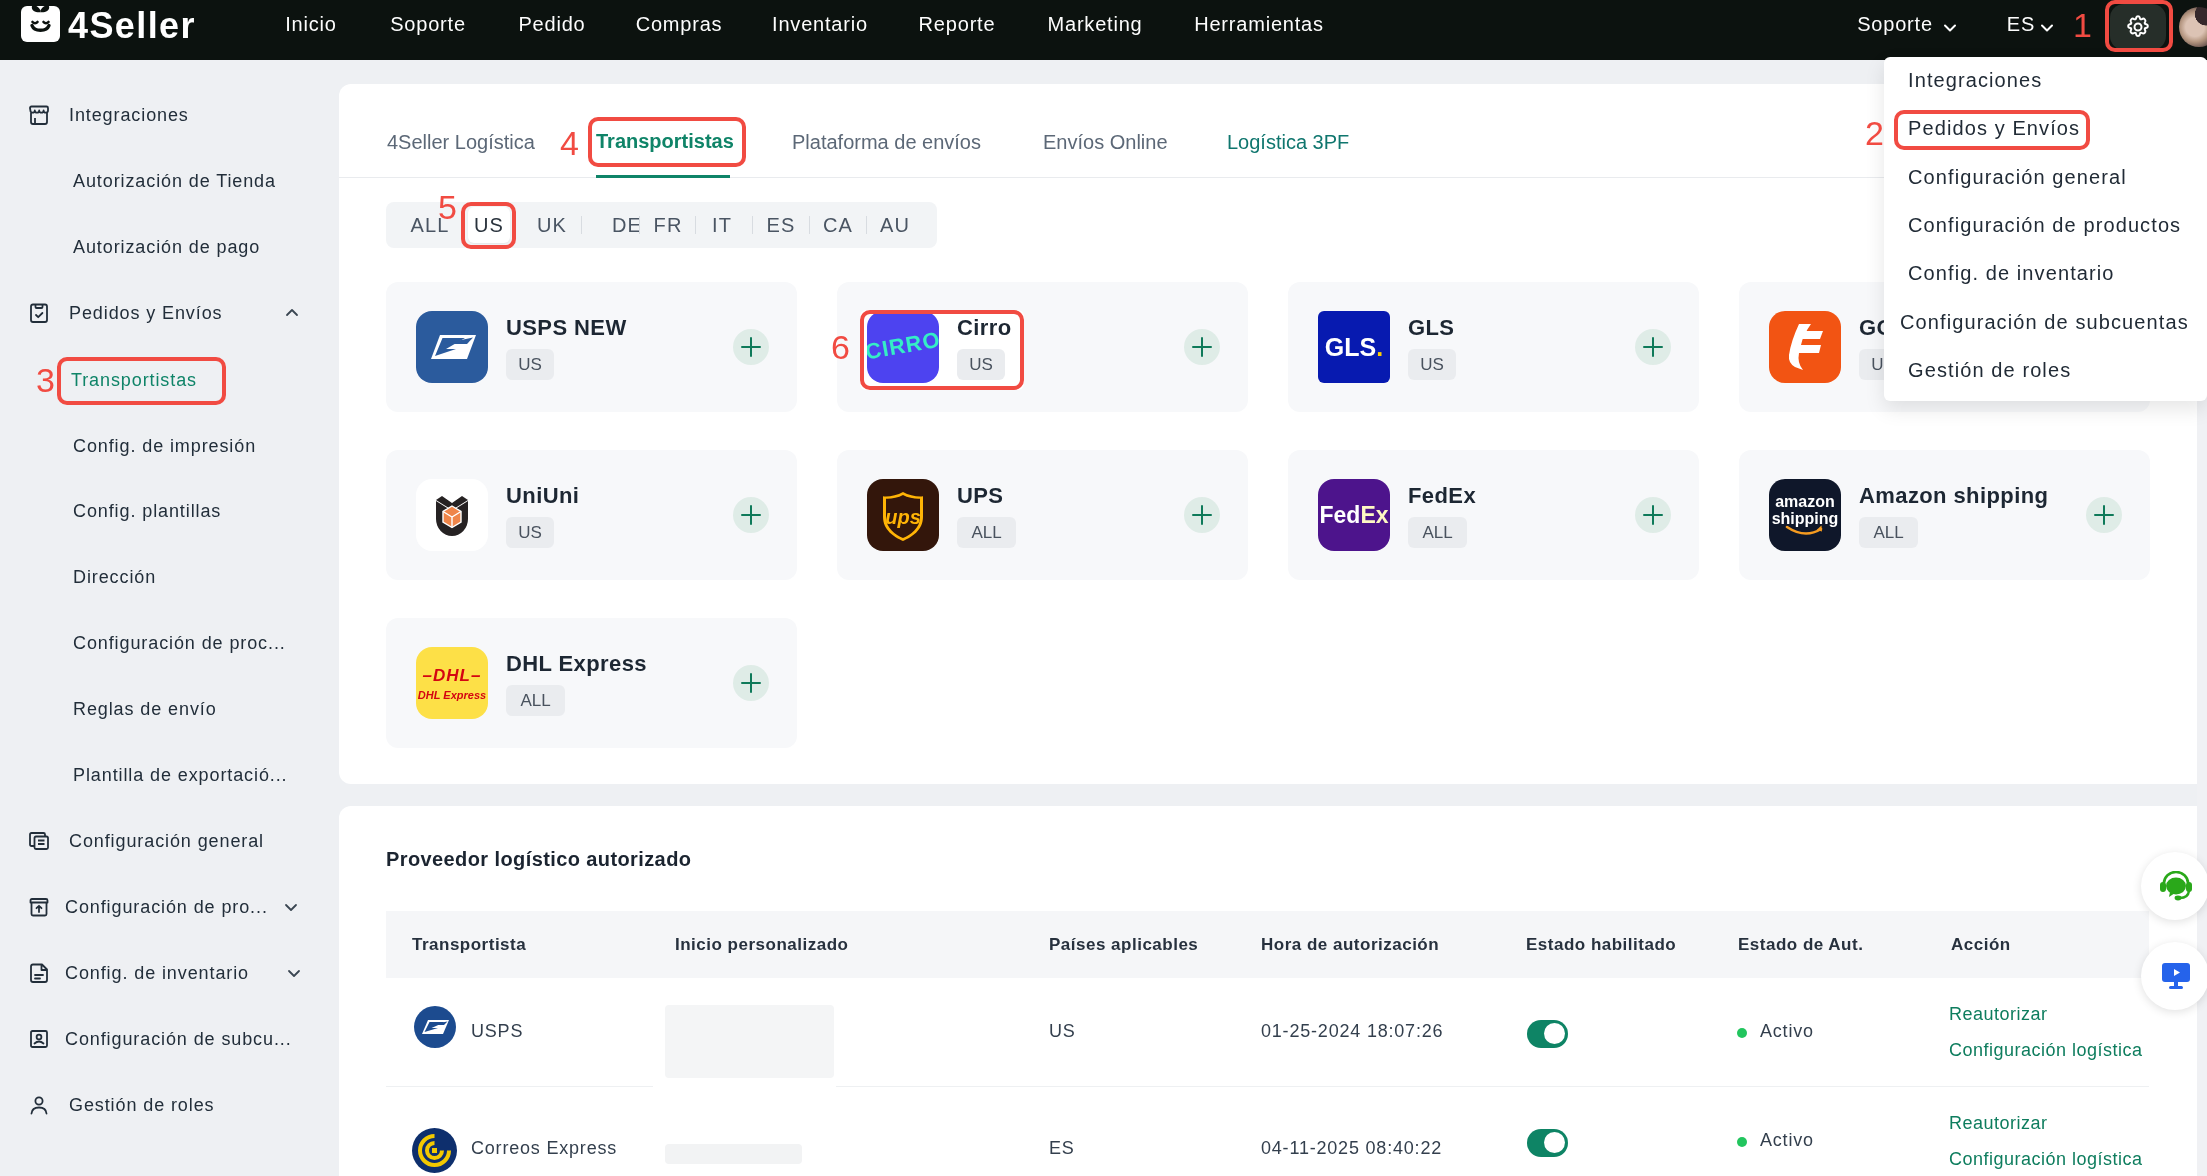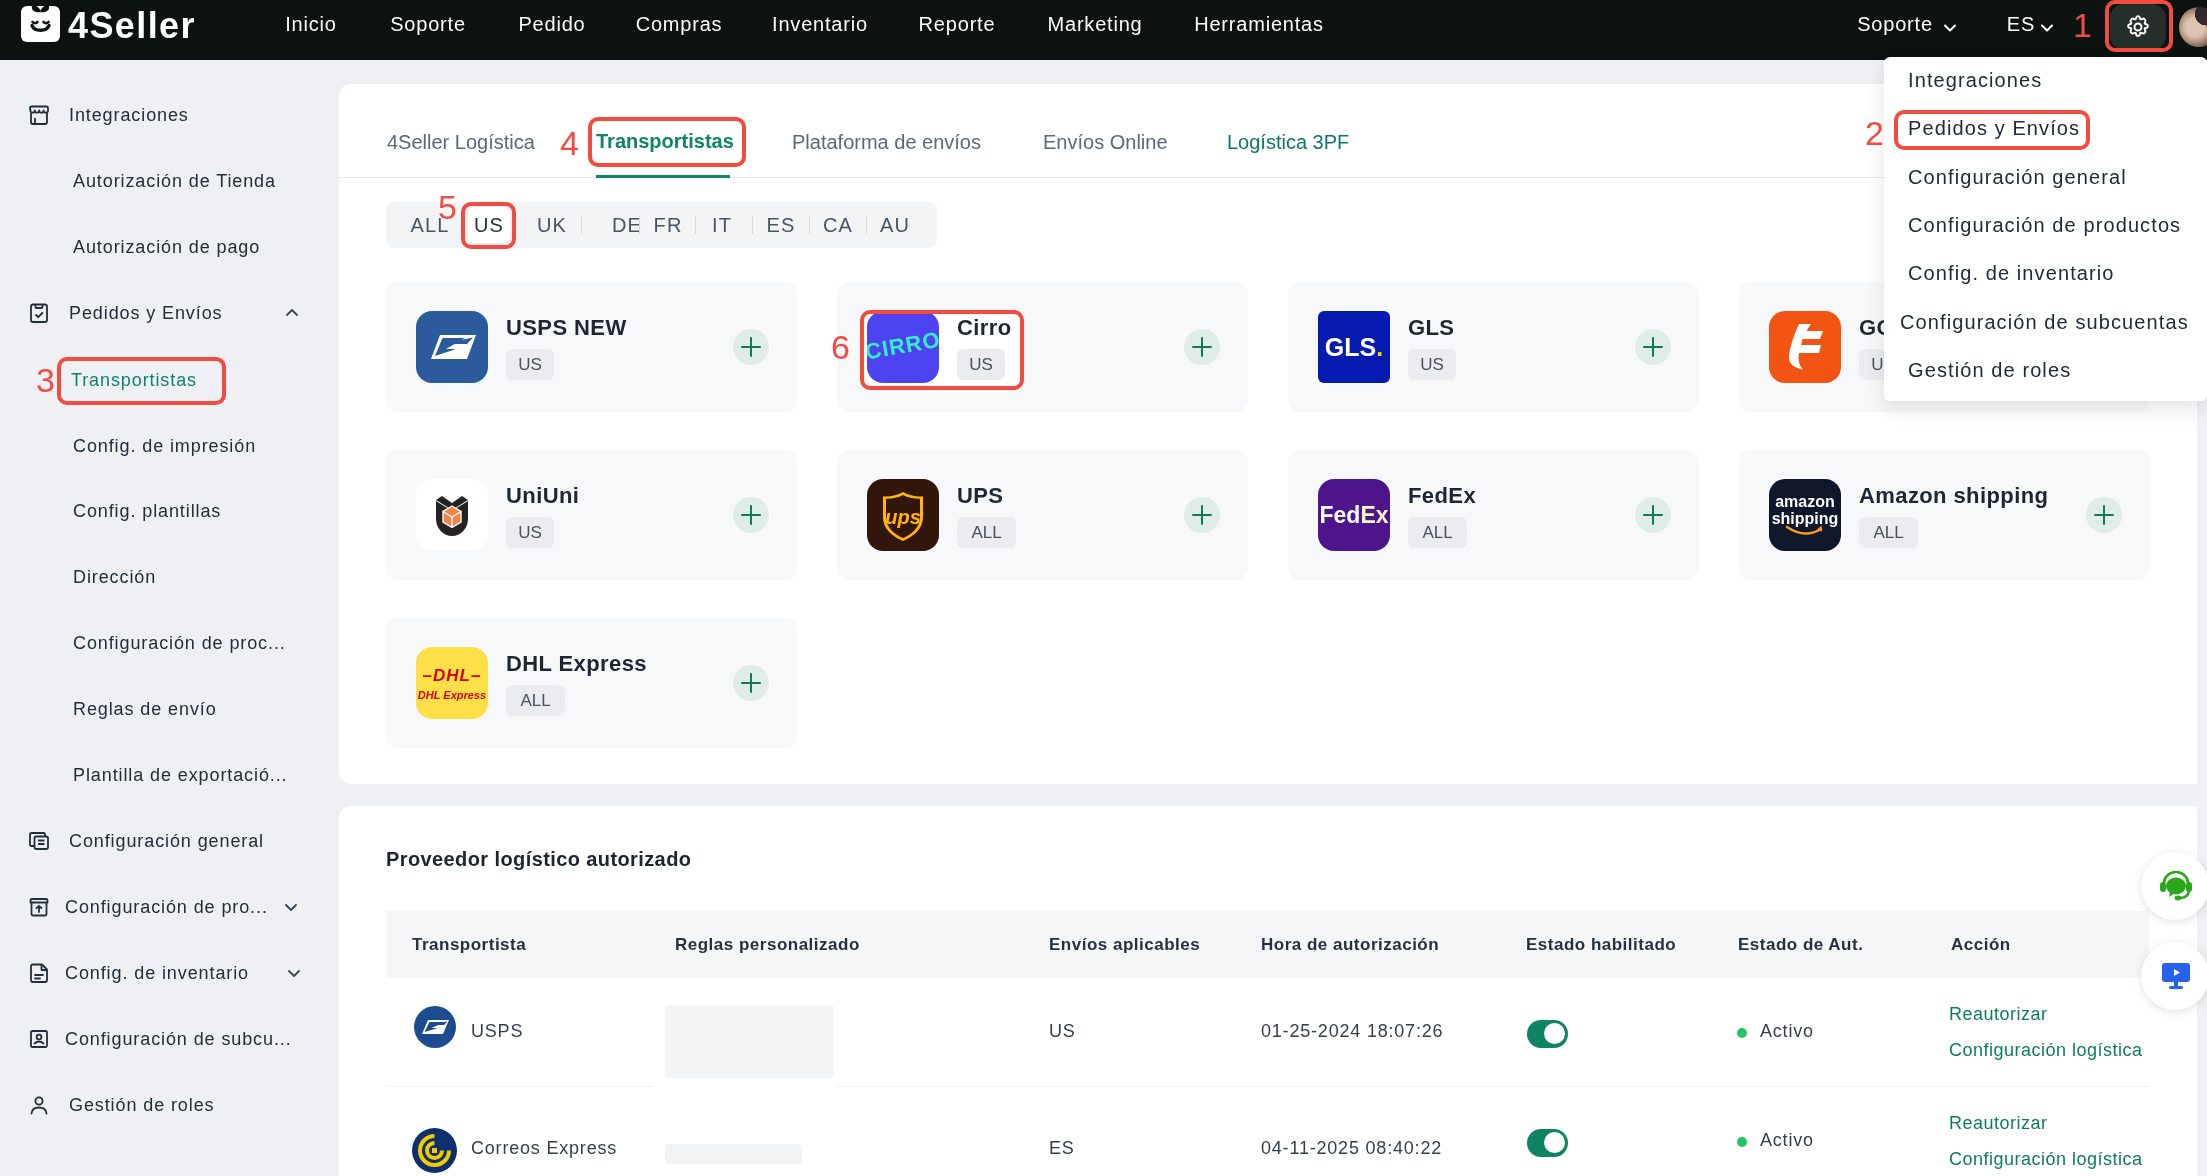--- a/index.html
+++ b/index.html
@@ -231,22 +231,22 @@
     </div>
   <div class="ctitle">DHL Express</div>
     <div class="ctag" style="width:59px;">ALL</div>
     <div class="cplus"></div>
 </div>
 
 <div class="abs" id="card2" style="left:339px;top:806px;width:1868px;height:370px;background:#fff;border-radius:12px 0 0 0;"></div>
 <div class="abs" style="left:386px;top:848px;font-size:20px;font-weight:700;color:#1b2430;letter-spacing:0.4px;">Proveedor logístico autorizado</div>
 <div class="abs" style="left:386px;top:911px;width:1763px;height:67px;background:#f5f6f8;font-size:17px;font-weight:700;color:#27313e;letter-spacing:0.5px;">
   <span class="abs" style="left:26px;top:24px;">Transportista</span>
-  <span class="abs" style="left:289px;top:24px;">Reglas personalizado</span>
-  <span class="abs" style="left:663px;top:24px;">Envíos aplicables</span>
+  <span class="abs" style="left:289px;top:24px;">Inicio personalizado</span>
+  <span class="abs" style="left:663px;top:24px;">Países aplicables</span>
   <span class="abs" style="left:875px;top:24px;">Hora de autorización</span>
   <span class="abs" style="left:1140px;top:24px;">Estado habilitado</span>
   <span class="abs" style="left:1352px;top:24px;">Estado de Aut.</span>
   <span class="abs" style="left:1565px;top:24px;">Acción</span>
 </div>
 <div class="abs" style="left:386px;top:1086px;width:1763px;height:1px;background:#eef0f2;"></div>
 
 <svg class="abs" style="left:414px;top:1006px;" width="42" height="42" viewBox="0 0 42 42">
     <circle cx="21" cy="21" r="21" fill="#1c4b8f"></circle>
     <path d="M8 28 L14 14 L35 14 L29 28 Z" fill="#fff"></path>

